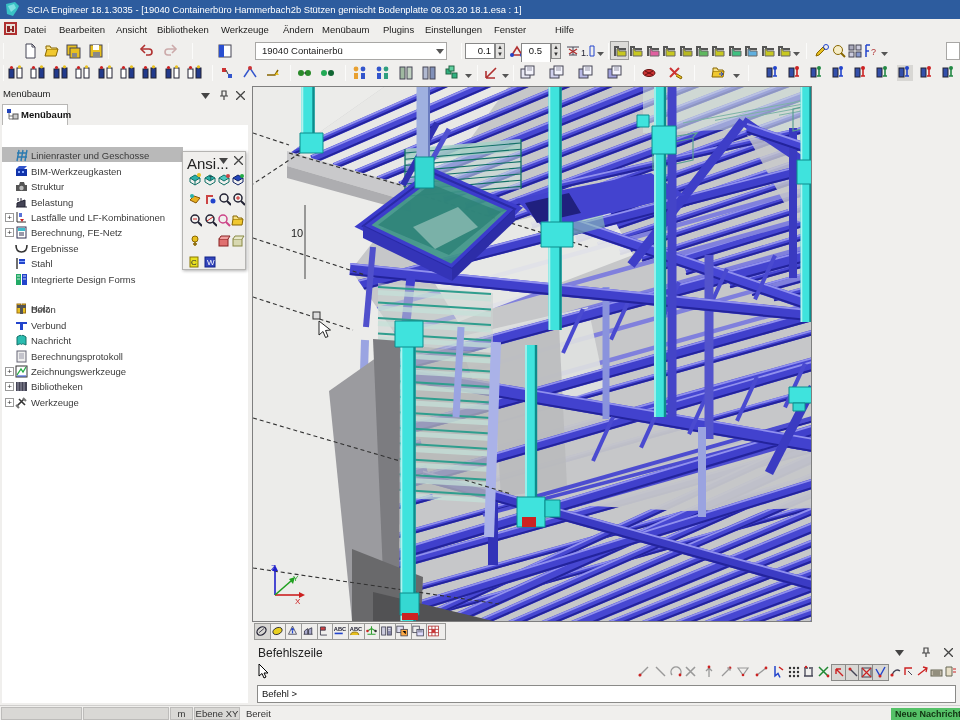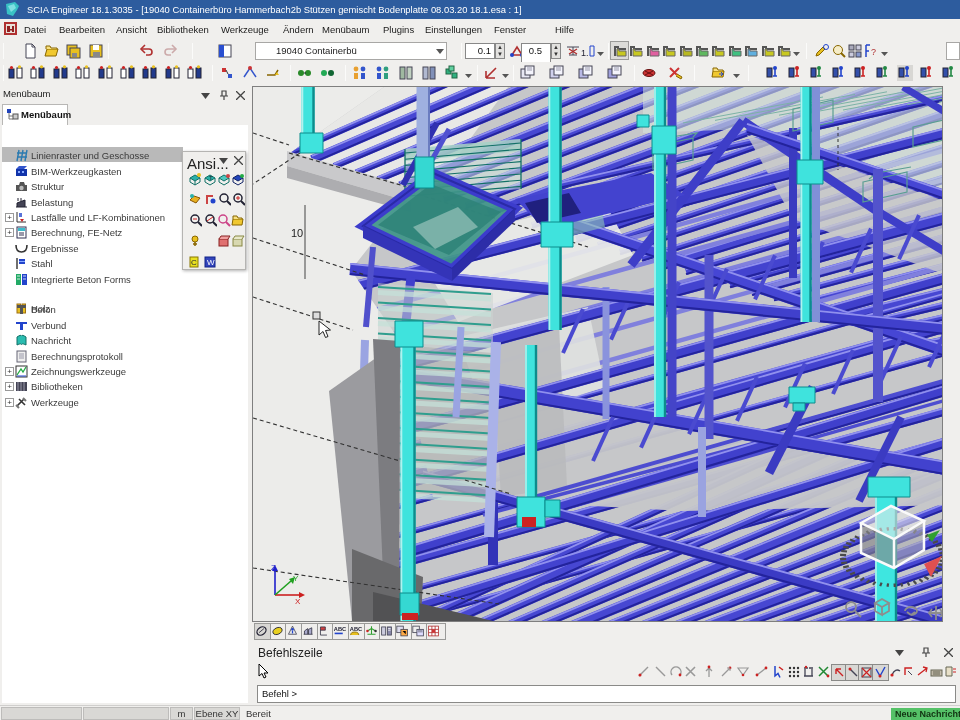--- a/index.html
+++ b/index.html
@@ -17,21 +17,21 @@
 .sep { position:absolute; top:3px; width:1px; height:16px; background:#c8c7c5; border-right:1px solid #fbfbfa; }
 #lpanel { position:absolute; left:0; top:84px; width:250px; height:621px; background:#f0efed; }
 #lphead { position:absolute; left:0; top:4px; width:250px; height:16px; font-size:9.5px; color:#222; }
 #lptab { position:absolute; left:2px; top:20px; width:66px; height:21px; background:#fff; border:1px solid #b8b7b5; border-bottom:none; font-size:9.5px; font-weight:bold; color:#111; }
 #lptree { position:absolute; left:2px; top:41px; width:246px; height:578px; background:#fff; }
 .trow { position:absolute; left:0; height:15px; font-size:9.5px; color:#3a3a3a; white-space:nowrap; }
 .trow .ticon { position:absolute; left:13px; top:1px; width:13px; height:13px; }
 .trow .tlabel { position:absolute; left:29px; top:2px; }
 .plus { position:absolute; left:3px; top:3px; width:9px; height:9px; border:1px solid #999; background:#fff; font-size:8px; line-height:7px; text-align:center; color:#333; }
 #palette { position:absolute; left:182px; top:151px; width:64px; height:119px; background:#f0efed; border:1px solid #b5b4b2; box-shadow:1px 1px 3px rgba(0,0,0,0.3); }
-#vp { position:absolute; left:252px; top:86px; width:691px; height:536px; border:1px solid #7f7f7f; background:#ededec; overflow:hidden; }
+#vp { position:absolute; left:252px; top:86px; width:560px; height:536px; border:1px solid #7f7f7f; background:#ededec; overflow:hidden; }
 #vpbar { position:absolute; left:252px; top:622px; width:706px; height:19px; background:#f0efed; }
 .vpb { position:absolute; top:1px; width:20px; height:17px; border:1px solid #9a9a98; background:#efeeec; }
 #cmd { position:absolute; left:250px; top:641px; width:710px; height:64px; background:#f0efed; }
 #cmdhead { position:absolute; left:8px; top:5px; font-size:12px; color:#222; }
 #cmdinput { position:absolute; left:7px; top:44px; width:699px; height:18px; background:#fff; border:1px solid #8a8a88; font-size:9.5px; color:#111; line-height:16px; padding-left:4px; }
 #sbar { position:absolute; left:0; top:705px; width:960px; height:15px; background:#f0efed; border-top:1px solid #d0cfcd; font-size:9.5px; color:#333; }
 .scell { position:absolute; top:1px; height:13px; background:#d9d8d5; border:1px solid #bdbcba; text-align:center; font-size:9.5px; line-height:11px; }
 #sgreen { position:absolute; left:891px; top:2px; width:69px; height:13px; background:#55c167; color:#123312; font-weight:bold; font-size:9px; text-align:left; line-height:13px; white-space:nowrap; overflow:hidden; padding-left:4px; }
 </style>
 </head>
@@ -89,21 +89,21 @@
       </svg>
 <svg class="ico" style="left:162px;top:3px" width="16" height="16" viewBox="0 0 16 16">
         <path d="M13 6 h-7 a3 3 0 0 0 0 6 h3" fill="none" stroke="#caa" stroke-width="1.6"></path>
         <path d="M10 2 L14 6 L10 10" fill="none" stroke="#caa" stroke-width="1.6"></path>
       </svg>
 <div class="sep" style="left:192px"></div>
 <svg class="ico" style="left:217px;top:3px" width="16" height="16" viewBox="0 0 16 16">
         <rect x="2" y="2" width="12" height="12" fill="#fff" stroke="#445"></rect>
         <rect x="2" y="2" width="5" height="12" fill="#2a4fd0"></rect>
       </svg>
-<div style="position:absolute;left:255px;top:2px;width:192px;height:18px;background:#fff;border:1px solid #a8a7a5;font-size:9.5px;color:#222;line-height:16px;padding-left:20px">19040 Containerbü</div>
+<div style="position:absolute;left:255px;top:2px;width:192px;height:18px;background:#fff;border:1px solid #a8a7a5;font-size:9.5px;color:#222;line-height:16px;padding-left:6px">19040 Containerbü</div>
 <svg class="abs" style="left:436px;top:9px" width="8" height="5">
         <path d="M0 0 L8 0 L4 5 Z" fill="#555"></path>
       </svg>
 <div class="sep" style="left:461px"></div>
 <div style="position:absolute;left:465px;top:3px;width:30px;height:16px;background:#fff;border:1px solid #888;font-size:9.5px;color:#111;text-align:right;line-height:14px;padding-right:3px">0.1</div>
 <div style="position:absolute;left:495px;top:3px;width:10px;height:16px;background:#e2e1df;border:1px solid #888;font-size:6px;line-height:7px;text-align:center;color:#333">▲<br>▼</div>
 <svg class="ico" style="left:509px;top:3px" width="16" height="16" viewBox="0 0 16 16">
         <path d="M3 12 L8 4 L13 12 Z" fill="none" stroke="#b03030" stroke-width="1.6"></path>
         <circle cx="3" cy="12" r="2" fill="#2244cc"></circle>
         <circle cx="13" cy="12" r="2" fill="#2244cc"></circle>
@@ -481,21 +481,21 @@
             <path d="M4 4.5 h6" stroke="#88aaff"></path>
           </svg>
           <span class="tlabel">Stahl</span>
         </div>
 <div class="trow" style="top:146.6px;width:244px">
           <svg class="ticon" viewBox="0 0 13 13">
             <rect x="1" y="1" width="5" height="11" fill="#22aa66"></rect>
             <rect x="7" y="1" width="5" height="11" fill="#2244cc"></rect>
             <path d="M2 3 h3 M2 6 h3 M8 3 h3 M8 6 h3" stroke="#fff" stroke-width="0.8"></path>
           </svg>
-          <span class="tlabel">Integrierte Beton Forms</span>
+          <span class="tlabel">Integrierte Design Forms</span>
         </div>
 <div class="trow" style="top:176px;width:244px">
           <svg class="ticon" viewBox="0 0 13 13">
             <rect x="2" y="2" width="3.5" height="9" fill="#e8c020" stroke="#a07010"></rect>
             <rect x="7" y="2" width="3.5" height="9" fill="#e8c020" stroke="#a07010"></rect>
           </svg>
           <span class="tlabel">Holz</span>
         </div>
 <div class="trow" style="top:177.4px;width:244px">
           <svg class="ticon" viewBox="0 0 13 13">

